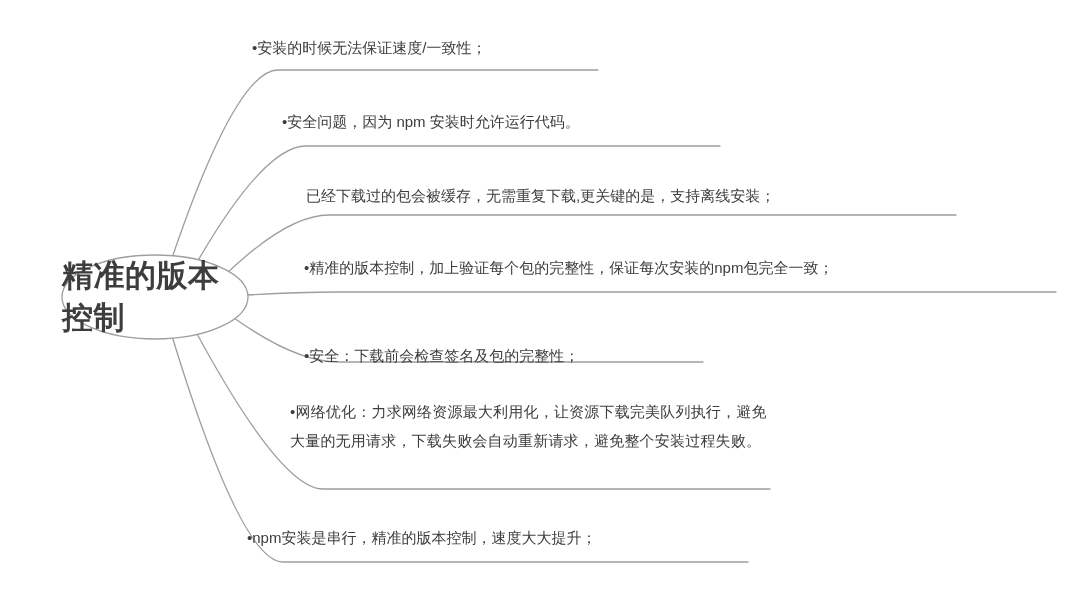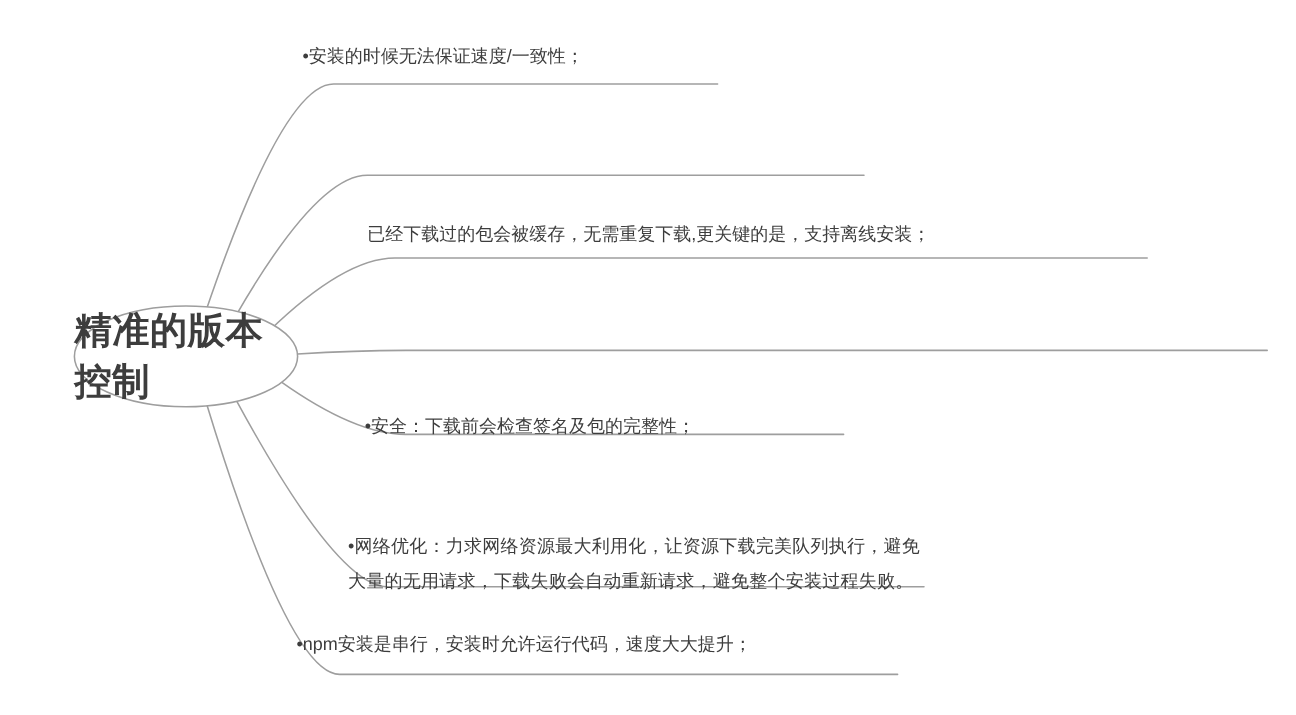--- a/index.html
+++ b/index.html
@@ -52,21 +52,20 @@
     line-height: 27px;
     color: var(--text);
     white-space: nowrap;
     cursor: default;
   }
   .branch.wrap {
     white-space: normal;
     width: 482px;
     line-height: 29px;
     letter-spacing: 0.2px;
-    margin-top: 44px;
   }
   .b1 { left: 252px; top: 34px; }
   .b2 { left: 282px; top: 108px; }
   .b3 { left: 306px; top: 182px; }
   .b4 { left: 304px; top: 254px; }
   .b5 { left: 304px; top: 342px; }
   .b6 { left: 290px; top: 397px; }
   .b7 { left: 247px; top: 524px; }
 </style>
 </head>
@@ -82,23 +81,25 @@
     <path d="M 234 318 Q 296 362 338 362 L 703 362"></path>
     <path d="M 196 332 Q 281 489 323 489 L 770 489"></path>
     <path d="M 172 336 Q 241 562 283 562 L 748 562"></path>
     <ellipse cx="155" cy="297" rx="93" ry="42"></ellipse>
   </svg>
 
   <div class="central-topic">精准的版本控制</div>
 
   <div class="branch b1">•安装的时候无法保证速度/一致性；</div>
 
+  <div class="branch b2">•安全问题，因为 npm 安装时允许运行代码。</div>
 
   <div class="branch b3">已经下载过的包会被缓存，无需重复下载,更关键的是，支持离线安装；</div>
 
+  <div class="branch b4">•精准的版本控制，加上验证每个包的完整性，保证每次安装的npm包完全一致；</div>
 
   <div class="branch b5">•安全：下载前会检查签名及包的完整性；</div>
 
   <div class="branch b6 wrap">•网络优化：力求网络资源最大利用化，让资源下载完美队列执行，避免大量的无用请求，下载失败会自动重新请求，避免整个安装过程失败。</div>
 
-  <div class="branch b7">•npm安装是串行，安装时允许运行代码，速度大大提升；</div>
+  <div class="branch b7">•npm安装是串行，精准的版本控制，速度大大提升；</div>
 
 </div>
 
 </body></html>

